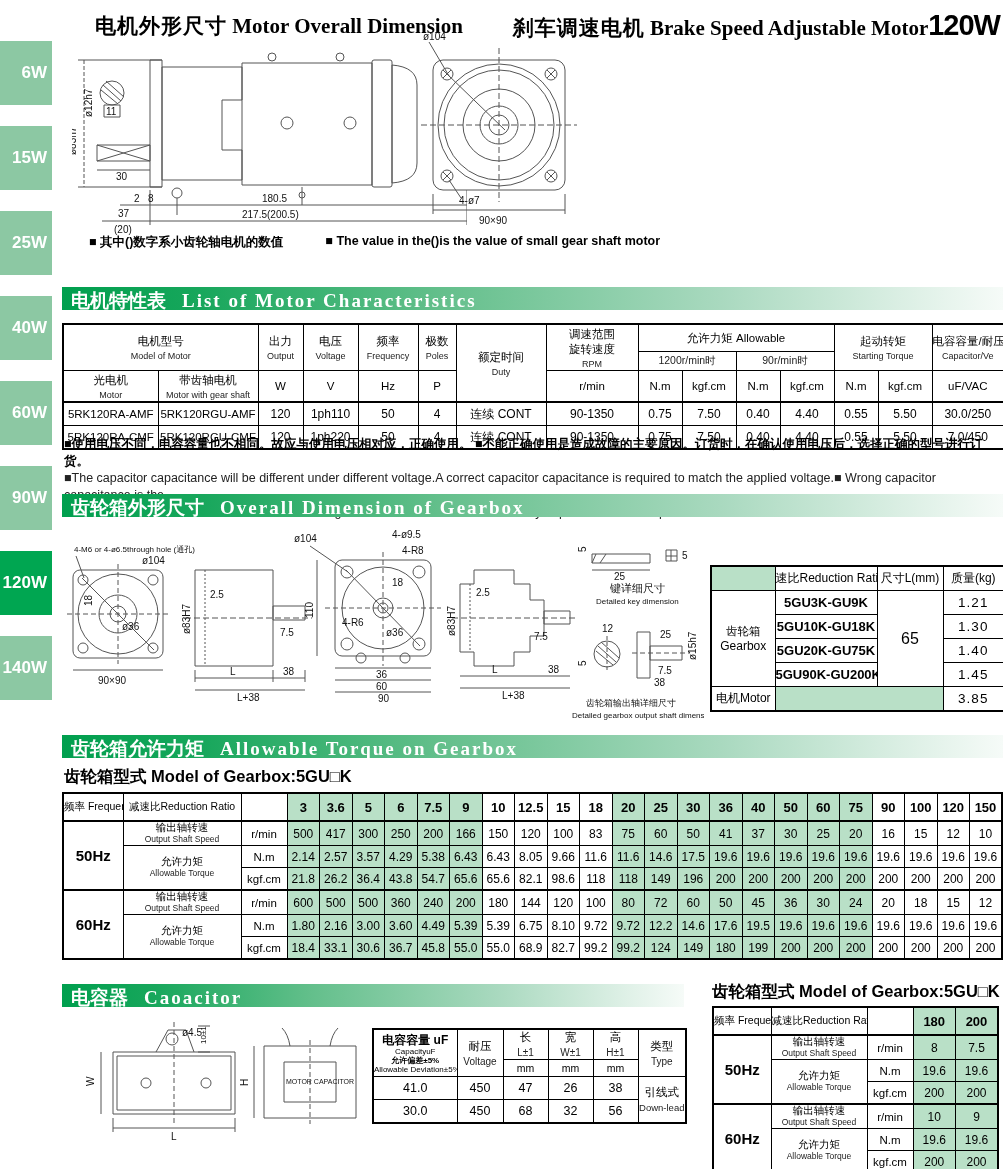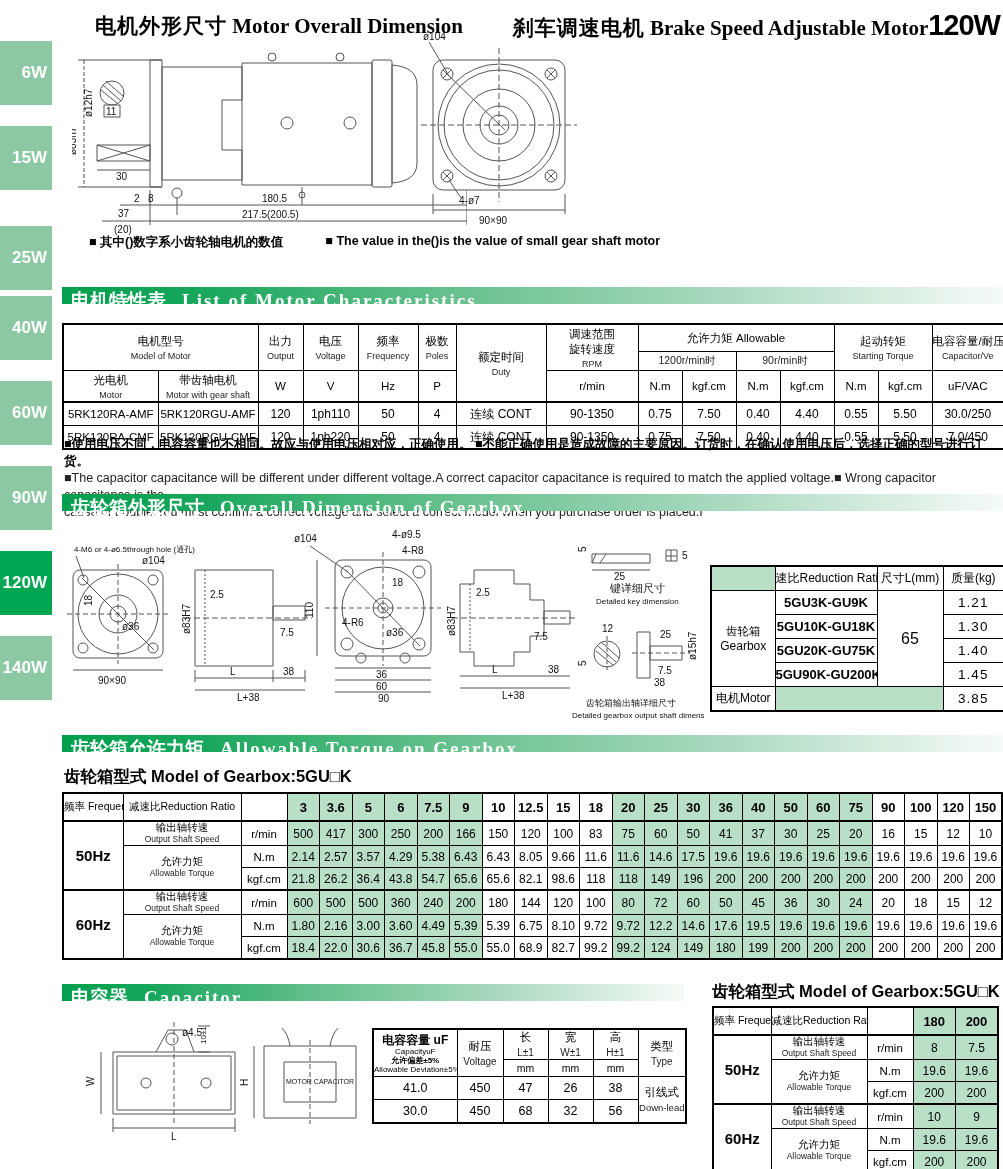--- a/index.html
+++ b/index.html
@@ -9,21 +9,21 @@
   .side-tab{position:absolute;left:0;width:52px;height:64px;background:#8cc8a3;color:#fff;
         font-weight:bold;font-size:17px;display:flex;align-items:center;justify-content:flex-end;
         padding-right:5px;box-sizing:border-box;cursor:pointer;}
   .side-tab.active{background:#00a651;}
   
   .hdr{position:absolute;top:12px;font-family:"Liberation Serif",serif;font-weight:bold;
         font-size:21px;white-space:nowrap;}
   .hdr .cn{letter-spacing:1px;}
   .hdr-power{font-family:"Liberation Sans",sans-serif;font-weight:900;font-size:29px;letter-spacing:-1px;}
   
-  .gbar{position:absolute;height:17px;line-height:27px;padding-left:9px;box-sizing:border-box;
+  .gbar{position:absolute;height:23px;line-height:27px;padding-left:9px;box-sizing:border-box;
         background:linear-gradient(90deg,#009f4e 0%,#18a75c 15%,#63bf8b 40%,#a9d9bf 70%,#e2f2e9 92%,#f6fbf8 100%);
         color:#fff;font-family:"Liberation Serif",serif;font-weight:bold;font-size:19px;white-space:nowrap;}
   .gbar .en{margin-left:16px;letter-spacing:2px;}
   
   .note-row{position:absolute;font-size:12.5px;font-weight:bold;white-space:nowrap;display:flex;gap:42px;}
   .notes{position:absolute;font-size:12.5px;line-height:17px;}
   .notes .cnl{font-weight:bold;}
   .notes .enl{color:#222;font-weight:normal;}
   
   table{border-collapse:collapse;table-layout:fixed;background:#fff;}
@@ -74,21 +74,21 @@
   svg line,svg rect,svg circle,svg path,svg polyline{vector-effect:non-scaling-stroke;}
 </style>
 </head>
 <body>
 
 <div class="page">
 
   <div id="sidebar">
       <div class="side-tab" style="top: 41px;">6W</div>
       <div class="side-tab" style="top: 126px;">15W</div>
-      <div class="side-tab" style="top: 226px; text-align: right;">25W</div>
+      <div class="side-tab" style="top: 211px; text-align: right;">25W</div>
       <div class="side-tab" style="top: 296px;">40W</div>
       <div class="side-tab" style="top: 381px;">60W</div>
       <div class="side-tab" style="top: 466px; padding-left: 16px;">90W</div>
       <div class="side-tab active" style="top: 551px;">120W</div>
       <div class="side-tab" style="top: 636px;">140W</div>
     </div>
 
   <div class="hdr" style="left:95px;">
     <span class="cn">电机外形尺寸</span>
     <span>Motor Overall Dimension</span>
@@ -628,21 +628,21 @@
           <td class="g">19.6</td>
           <td class="g">19.6</td>
           <td>19.6</td>
           <td>19.6</td>
           <td>19.6</td>
           <td>19.6</td>
         </tr>
         <tr>
           <td class="unit">kgf.cm</td>
           <td class="g">18.4</td>
-          <td class="g">22.0</td>
+          <td class="g">33.1</td>
           <td class="g">30.6</td>
           <td class="g">36.7</td>
           <td class="g">45.8</td>
           <td class="g">55.0</td>
           <td>55.0</td>
           <td>68.9</td>
           <td>82.7</td>
           <td>99.2</td>
           <td class="g">99.2</td>
           <td class="g">124</td>

